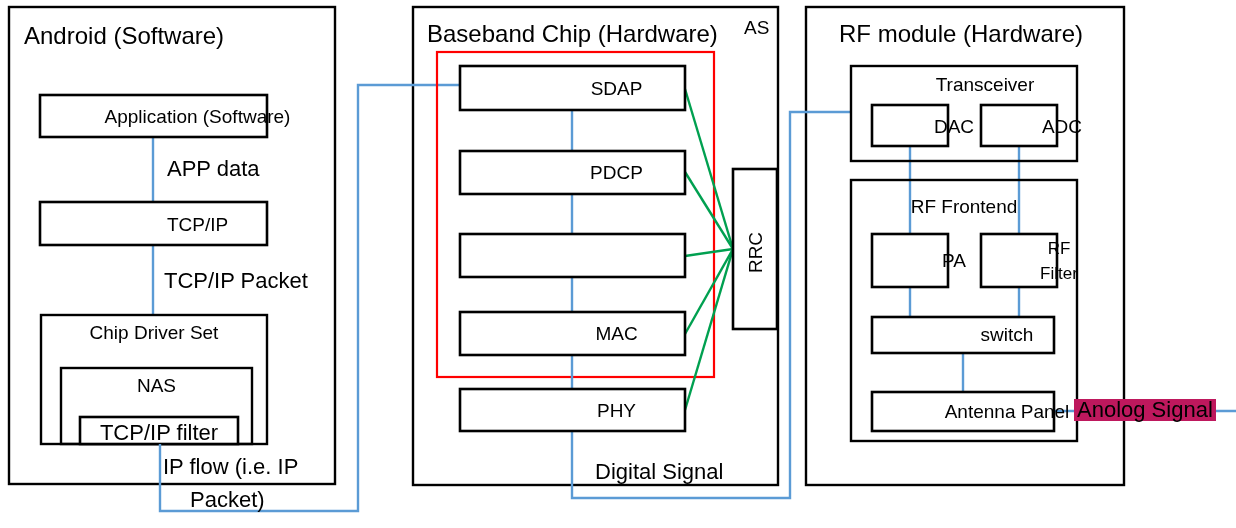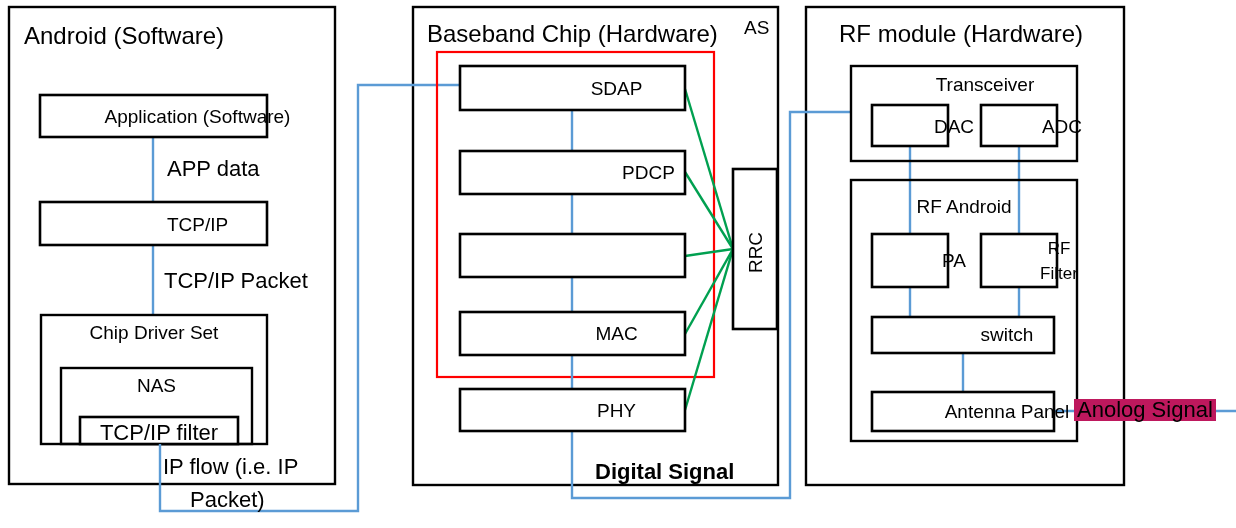--- a/index.html
+++ b/index.html
@@ -166,36 +166,36 @@
   <div class="lbl flow-label ctr" style="left:80px; top:422px; width:158px;">TCP/IP filter</div>
 
   <div class="lbl flow-label" style="left:163px; top:456px;">IP flow (i.e. IP</div>
   <div class="lbl flow-label" style="left:190px; top:489px;">Packet)</div>
 
   <div class="lbl panel-title" style="left:427px; top:22px;">Baseband Chip (Hardware)</div>
 
   <div class="lbl as-label" style="left:744px; top:18px;">AS</div>
 
   <div class="lbl box-label ctr" style="left:460px; top:79px; width:225px;">SDAP</div>
-  <div class="lbl box-label ctr" style="left:460px; top:163px; width:225px;margin-left:32px;">PDCP</div>
+  <div class="lbl box-label ctr" style="left:460px; top:163px; width:225px;">PDCP</div>
   <div class="lbl box-label ctr" style="left:460px; top:324px; width:225px;">MAC</div>
   <div class="lbl box-label ctr" style="left:460px; top:401px; width:225px;">PHY</div>
 
   <div class="lbl rrc-label" style="left:719px; top:243px; width:72px; text-align:center; transform: rotate(-90deg);">RRC</div>
 
-  <div class="lbl flow-label" style="left:595px; top:461px;font-weight:bold;">Digital Signal</div>
+  <div class="lbl flow-label" style="left:595px; top:461px;">Digital Signal</div>
 
   <div class="lbl panel-title" style="left:839px; top:22px;">RF module (Hardware)</div>
 
   <div class="lbl group-label ctr" style="left:851px; top:75px; width:268px;">Transceiver</div>
 
   <div class="lbl box-label ctr" style="left:872px; top:117px; width:76px;">DAC</div>
   <div class="lbl box-label ctr" style="left:981px; top:117px; width:74px;">ADC</div>
 
-  <div class="lbl group-label ctr" style="left:851px; top:197px; width:226px;">RF Android</div>
+  <div class="lbl group-label ctr" style="left:851px; top:197px; width:226px;">RF Frontend</div>
 
   <div class="lbl box-label ctr" style="left:872px; top:251px; width:76px;">PA</div>
 
   <div class="lbl box-label-sm ctr" style="left:981px; top:240px; width:76px;">RF</div>
   <div class="lbl box-label-sm ctr" style="left:981px; top:265px; width:76px;">Filter</div>
 
   <div class="lbl box-label ctr" style="left:872px; top:325px; width:182px;">switch</div>
 
   <div class="lbl box-label ctr" style="left:872px; top:402px; width:182px;">Antenna Panel</div>
 

